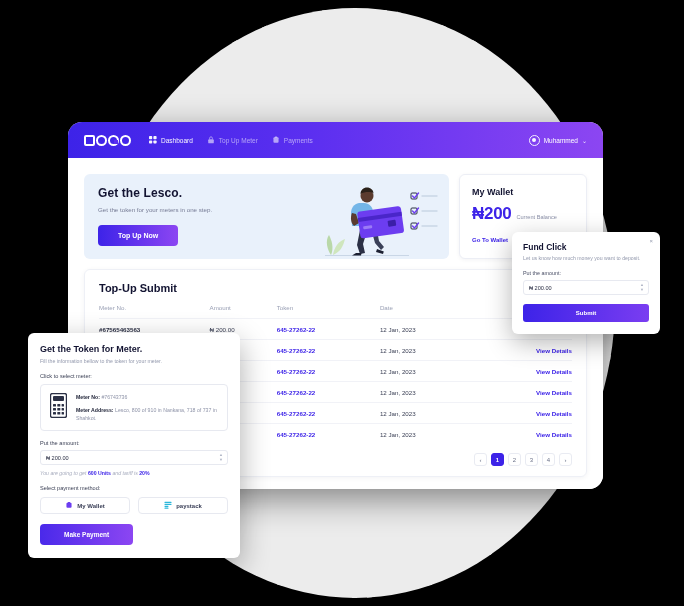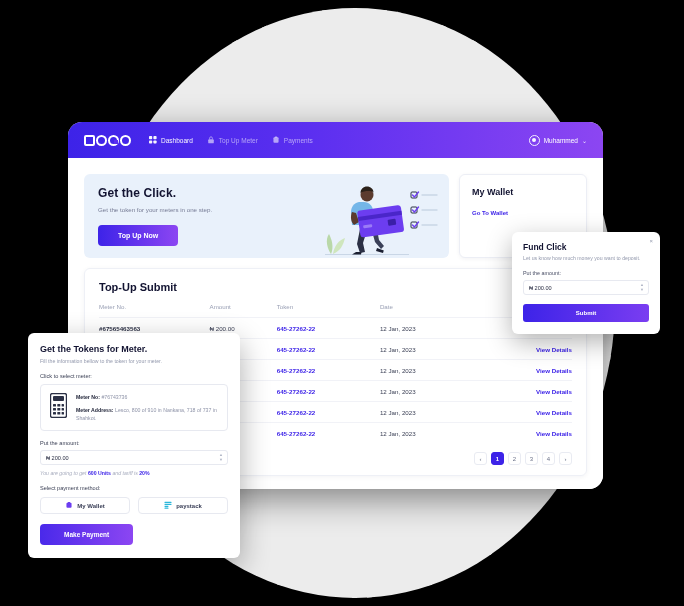--- a/index.html
+++ b/index.html
@@ -1395,21 +1395,21 @@
       <span>Muhammed</span>
       <span class="chev">⌄</span>
     </div>
   </div>
 
   <div id="app-body">
 
     <div class="row-top">
 
       <div id="promo-card">
-        <h2>Get the Click.</h2>
+        <h2>Get the Lesco.</h2>
         <p>Get the token for your meters in one step.</p>
         <button id="topup-now-btn">Top Up Now</button>
 
         <svg id="promo-illustration" viewBox="0 0 118 78">
 
           <path d="M8 74c-4-6-6-14-2-20 3 6 5 13 2 20z" fill="#b9d8a8"></path>
           <path d="M10 74c1-8 6-14 12-16-2 8-5 13-12 16z" fill="#cfe6bd"></path>
 
           <line x1="2" y1="74.5" x2="86" y2="74.5" stroke="#c9d6e6" stroke-width="1"></line>
 
@@ -1444,20 +1444,24 @@
           <g stroke="#c9d6e6" stroke-width="1.4" stroke-linecap="round">
             <line x1="99" y1="15" x2="114" y2="15"></line>
             <line x1="99" y1="30" x2="114" y2="30"></line>
             <line x1="99" y1="45" x2="114" y2="45"></line>
           </g>
         </svg>
       </div>
 
       <div id="wallet-card">
         <h3>My Wallet</h3>
+        <div class="balance-line">
+          <span class="balance-amt">₦200</span>
+          <span class="balance-lbl">Current Balance</span>
+        </div>
         <a id="go-to-wallet">Go To Wallet</a>
       </div>
     </div>
 
     <div id="history-card">
       <div id="history-title">Top-Up Submit</div>
       <table>
         <thead>
             <tr id="history-head">
               <th>Meter No.</th>
@@ -1534,21 +1538,21 @@
     <span>₦ 200.00</span>
     <span class="spinner">
         <span>▲</span>
         <span>▼</span>
       </span>
   </div>
   <button id="fund-submit-btn">Submit</button>
 </div>
 
 <div id="meter-modal">
-  <h3>Get the Tokens for Meter.</h3>
+  <h3>Get the Token for Meter.</h3>
   <div class="sub">Fill the information bellow to the token for your meter.</div>
   <div class="lbl">Click to select meter:</div>
 
   <div id="meter-select-box">
     <svg id="meter-icon" viewBox="0 0 17 25">
       <rect x="0.5" y="0.5" width="16" height="24" rx="2" fill="#fff" stroke="#2b3045" stroke-width="1.4"></rect>
       <rect x="3" y="3" width="11" height="5" rx="1" fill="#2b3045"></rect>
       <g fill="#2b3045">
         <rect x="3" y="11" width="3" height="2.6" rx=".5"></rect>
         <rect x="7.3" y="11" width="3" height="2.6" rx=".5"></rect>

